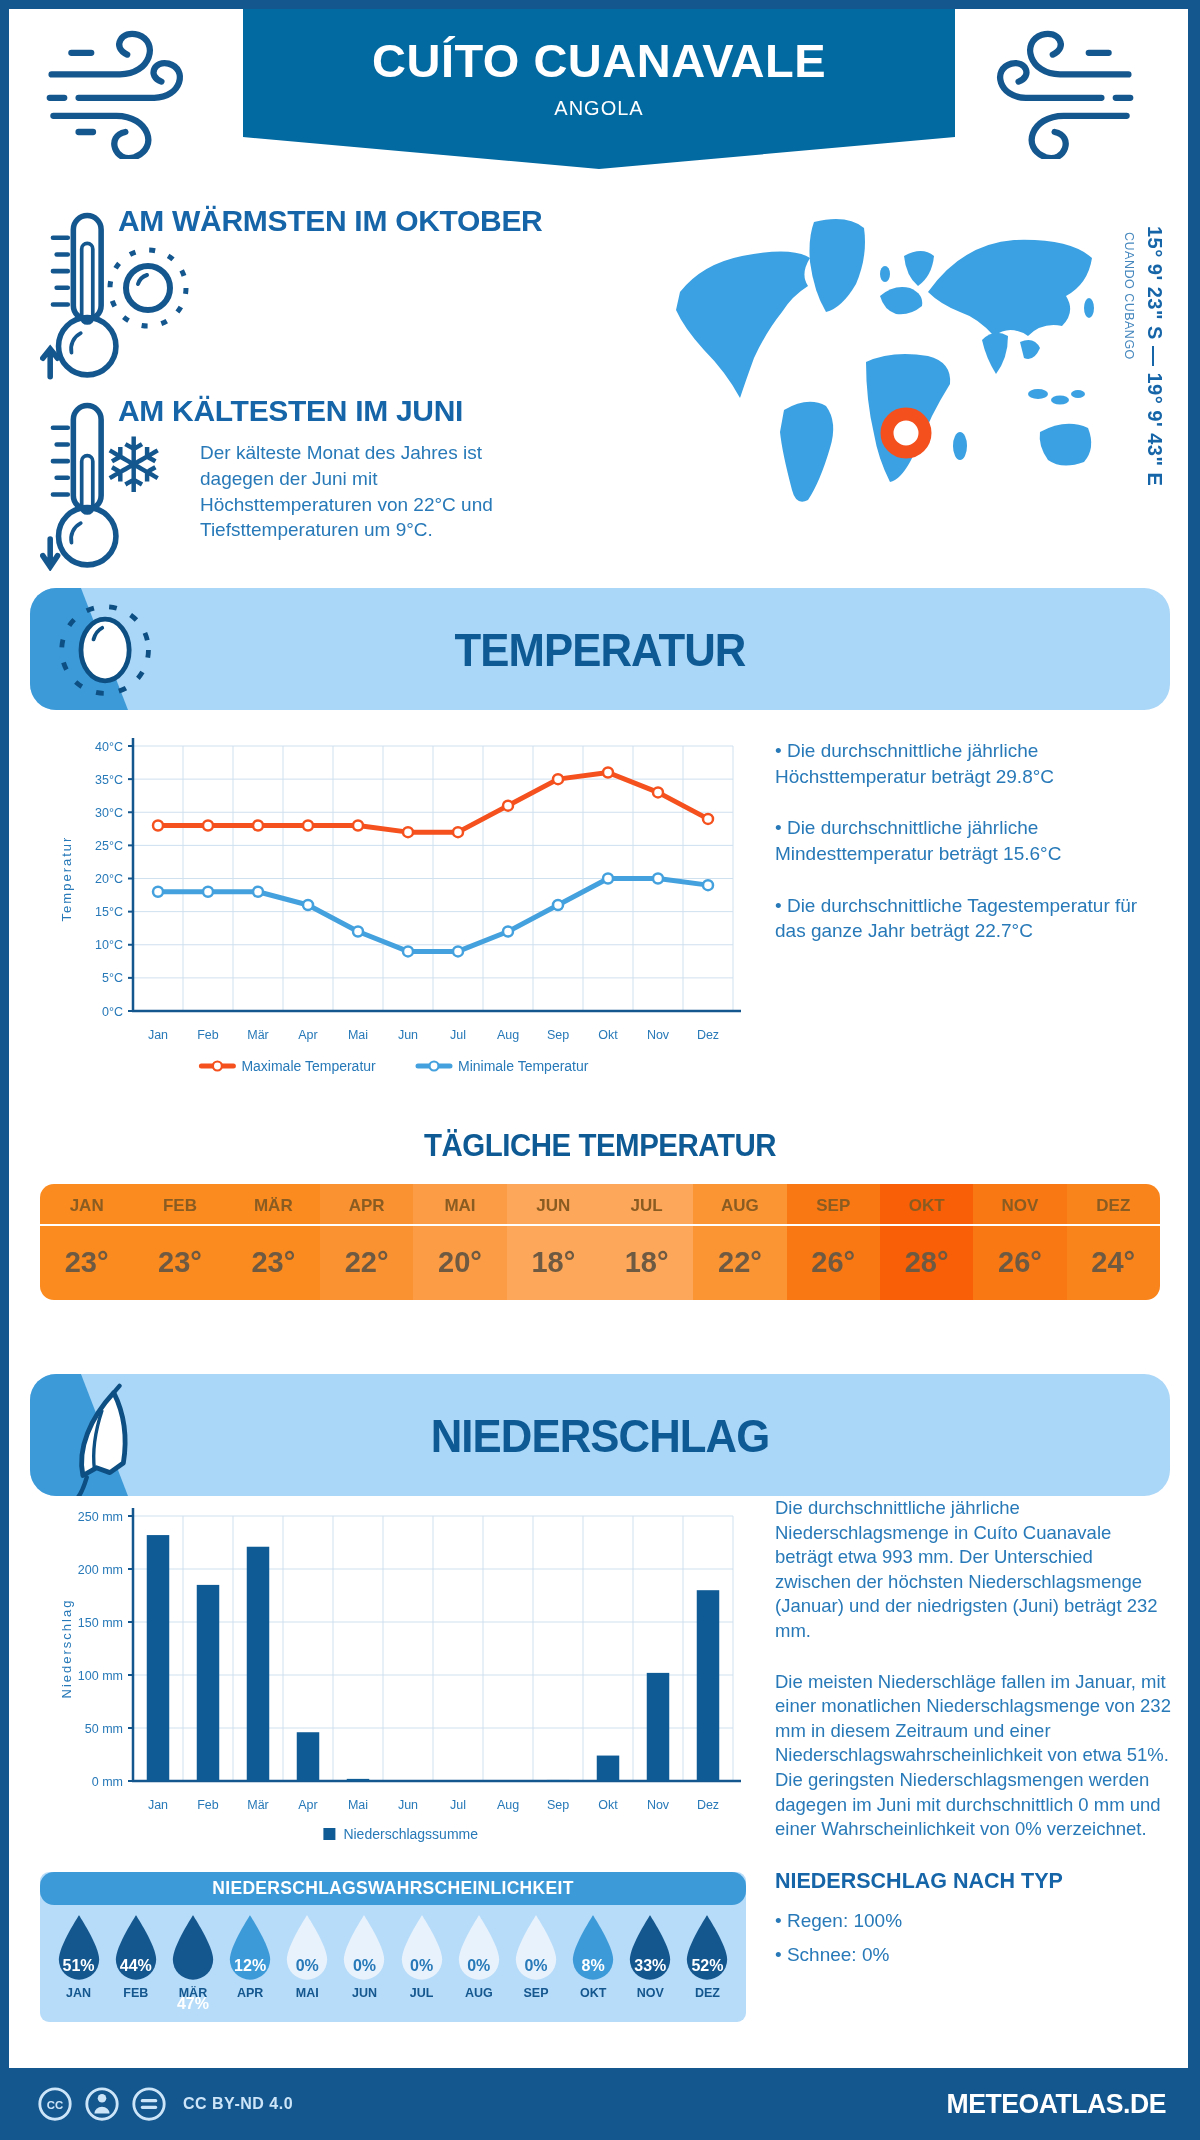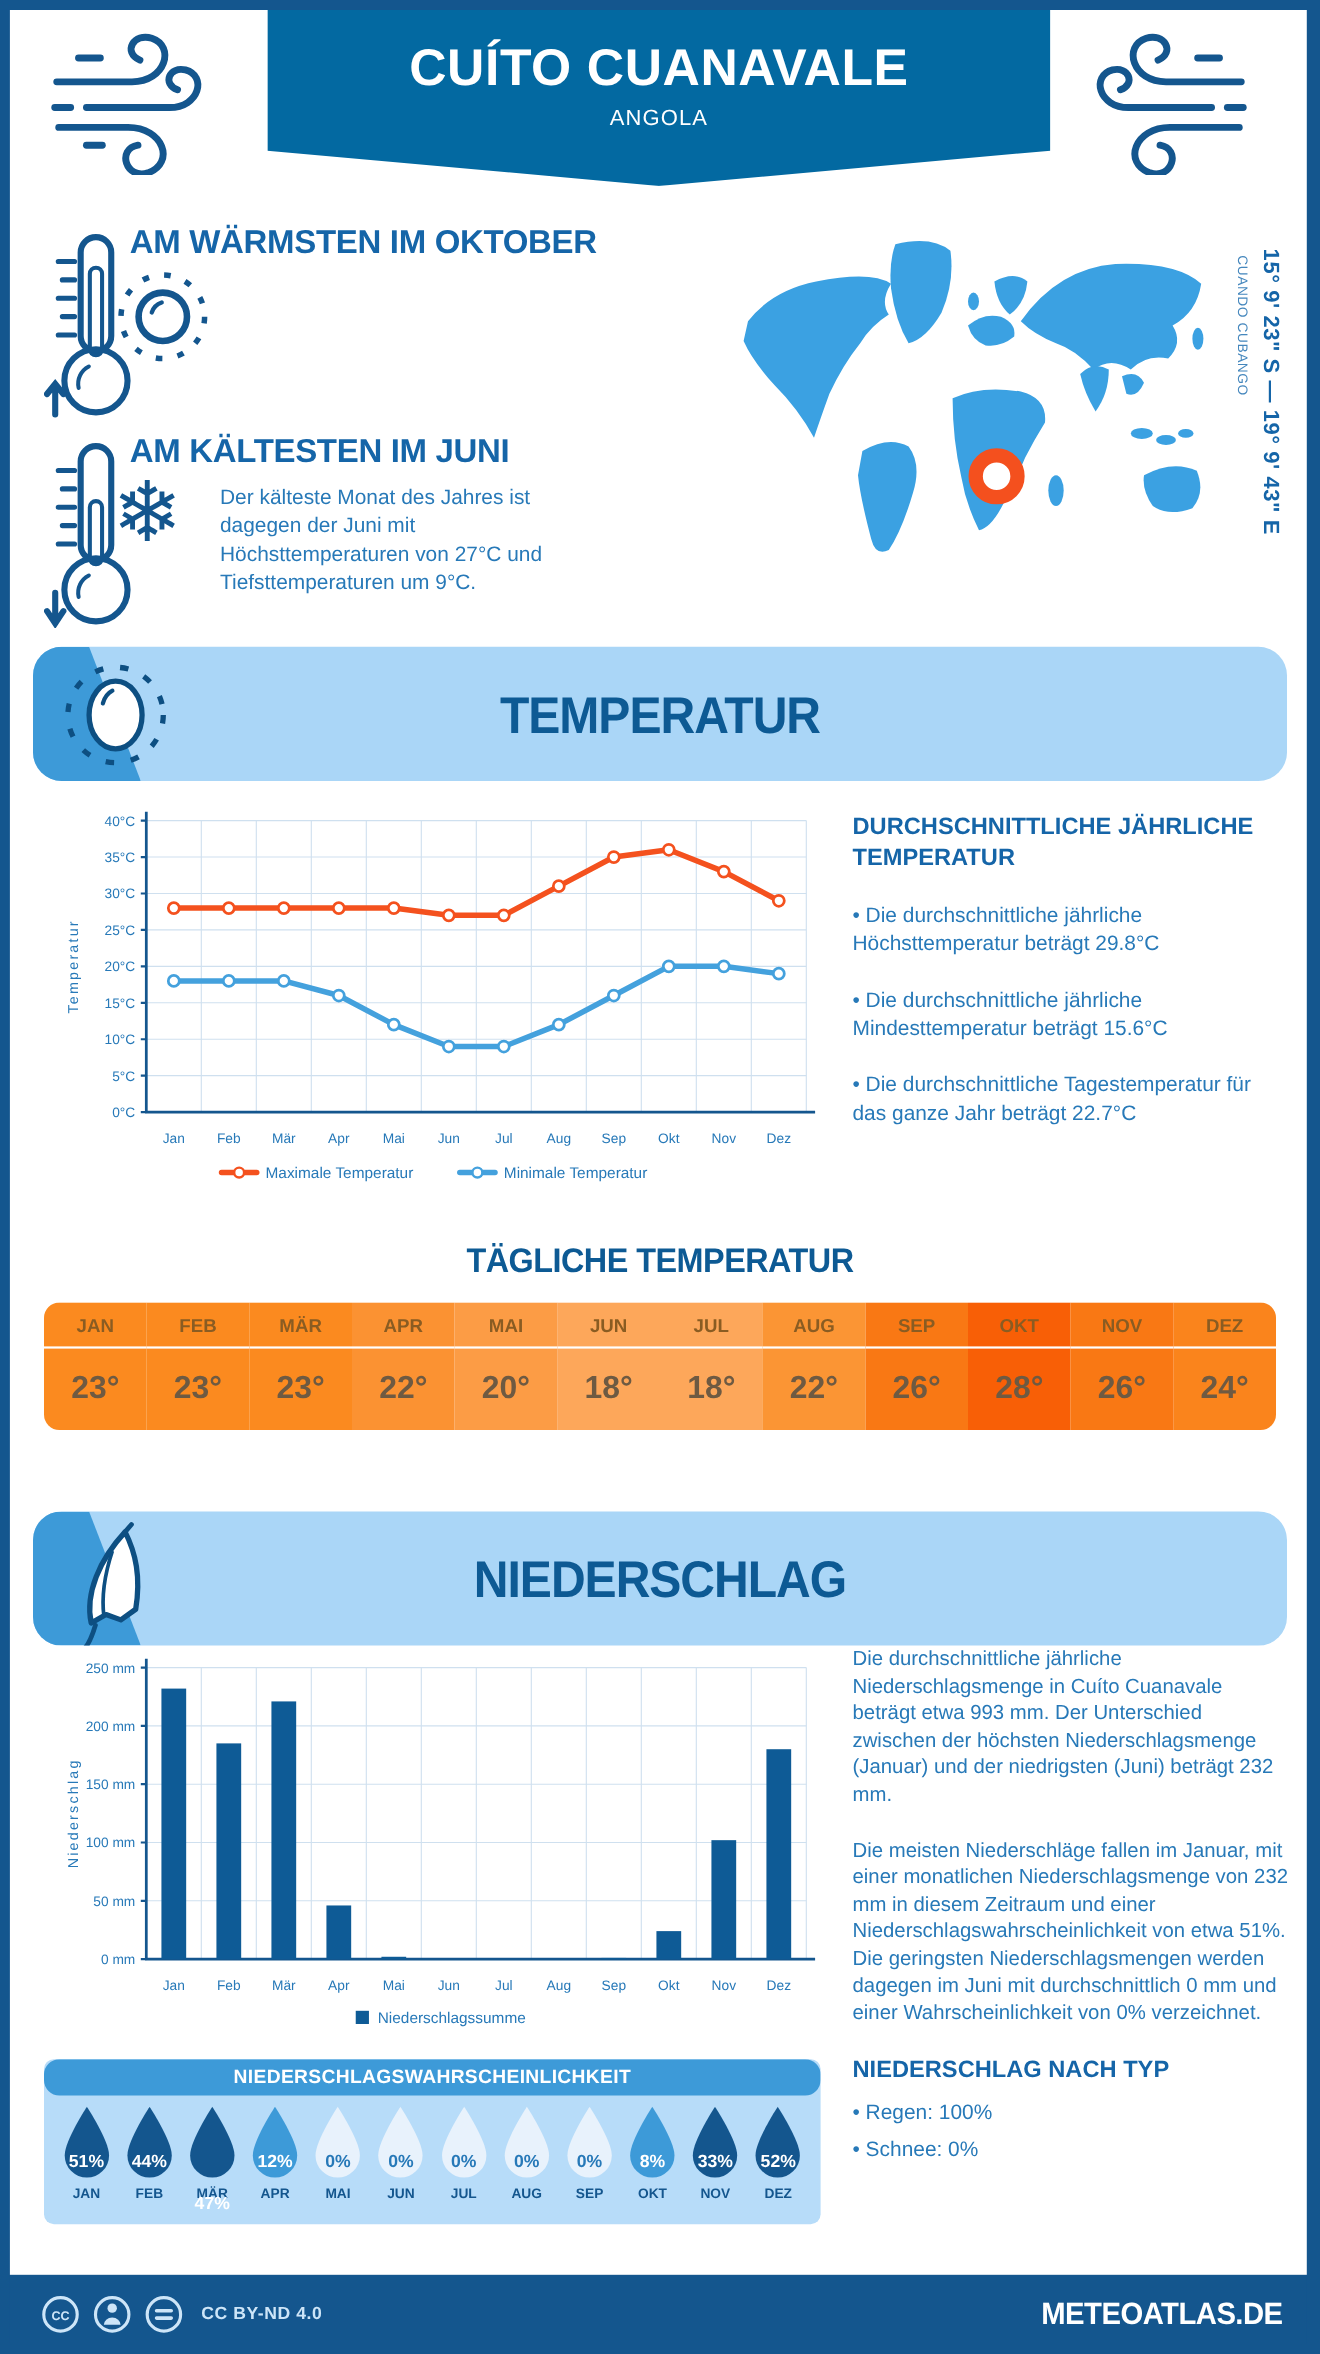--- a/index.html
+++ b/index.html
@@ -133,21 +133,21 @@
       <rect x="36" y="6" width="30" height="112" rx="15"></rect>
       <rect x="45" y="60" width="12" height="62" rx="6" stroke-width="4"></rect>
       <circle cx="51" cy="147" r="31"></circle>
       <path d="M34 154 A19 19 0 0 1 44 133" stroke-width="4"></path>
       <path d="M14 30 H30 M18 48 H30 M14 66 H30 M18 84 H30 M14 102 H30" stroke-width="5"></path>
       <path d="M11 150 V178 M3 168 L11 180 L19 168"></path>
     </svg>
   </div>
   <div class="snowflake" style="left:102px;top:428px;">❄</div>
   <div class="h-title" style="left:118px;top:394px;width:470px;">AM KÄLTESTEN IM JUNI</div>
-  <div class="h-text" style="left:200px;top:440px;width:330px;">Der kälteste Monat des Jahres ist dagegen der Juni mit Höchsttemperaturen von 27°C und Tiefsttemperaturen um 9°C.</div>
+  <div class="h-text" style="left:200px;top:440px;width:330px;">Der kälteste Monat des Jahres ist dagegen der Juni mit Höchsttemperaturen von 22°C und Tiefsttemperaturen um 9°C.</div>
 
   <div class="abs" style="left:642px;top:200px;width:460px;height:310px;">
     <svg viewBox="0 0 460 310" width="460" height="310">
       <g fill="#3ba1e2">
         <path d="M38 92 Q60 64 100 56 Q150 46 168 58 Q158 74 166 86 Q150 96 140 112 Q124 132 112 158 Q104 180 98 198 Q84 172 62 150 Q42 128 34 110 Z"></path>
         <path d="M172 22 Q205 14 222 28 Q226 56 214 84 Q200 108 184 112 Q172 92 168 62 Q166 38 172 22 Z"></path>
         <path d="M142 210 Q166 196 184 206 Q196 222 188 248 Q178 282 166 300 Q154 306 150 290 Q140 252 138 232 Z"></path>
         <path d="M238 96 Q252 84 268 88 Q282 94 280 106 Q268 116 254 114 Q242 110 238 96 Z"></path>
         <path d="M262 56 Q280 46 292 56 Q290 76 276 86 Q264 76 262 56 Z"></path>
         <ellipse cx="243" cy="74" rx="5" ry="8"></ellipse>
@@ -266,21 +266,20 @@
       <circle cx="653" cy="159.125" r="5" fill="#fff" stroke="#44a1dd" stroke-width="2.5"></circle>
       <line x1="146.4" y1="340" x2="178.4" y2="340" stroke="#f4511e" stroke-width="5" stroke-linecap="round"></line>
       <circle cx="162.4" cy="340" r="4.5" fill="#fff" stroke="#f4511e" stroke-width="2.2"></circle>
       <text x="186.4" y="344.5" class="leg">Maximale Temperatur</text>
       <line x1="363" y1="340" x2="395" y2="340" stroke="#44a1dd" stroke-width="5" stroke-linecap="round"></line>
       <circle cx="379" cy="340" r="4.5" fill="#fff" stroke="#44a1dd" stroke-width="2.2"></circle>
       <text x="403" y="344.5" class="leg">Minimale Temperatur</text>
     </svg>
 
   <div class="stats">
-    <h3>DURCHSCHNITTLICHE JÄHRLICHE TEMPERATUR</h3>
     <p>• Die durchschnittliche jährliche Höchsttemperatur beträgt 29.8°C</p>
     <p>• Die durchschnittliche jährliche Mindesttemperatur beträgt 15.6°C</p>
     <p>• Die durchschnittliche Tagestemperatur für das ganze Jahr beträgt 22.7°C</p>
   </div>
 
   <div class="daily-title">TÄGLICHE TEMPERATUR</div>
   <div class="daily-table" id="daily-table">
       <div class="t-cell" style="background: rgb(251, 138, 31);">
         <div class="t-month">JAN</div>
         <div class="t-val">23°</div>

